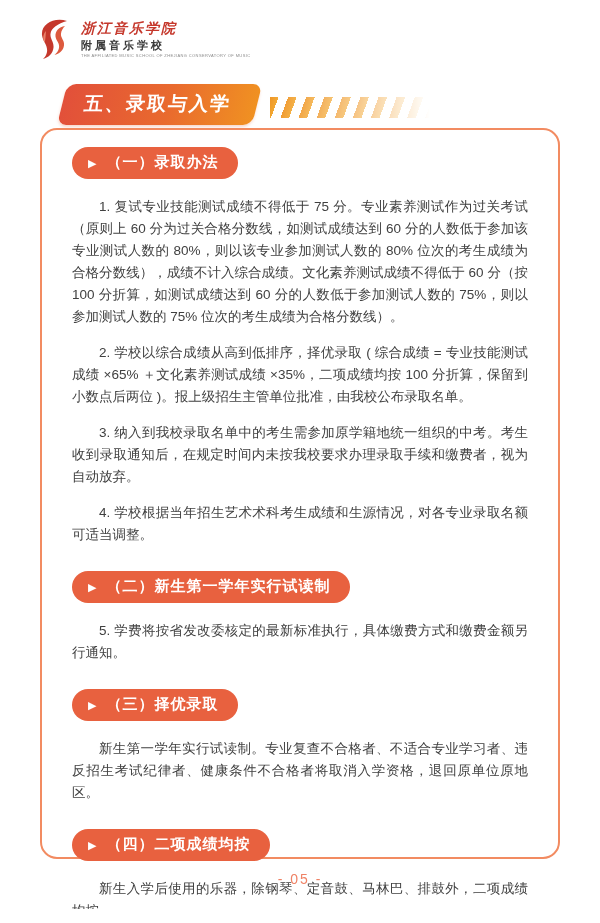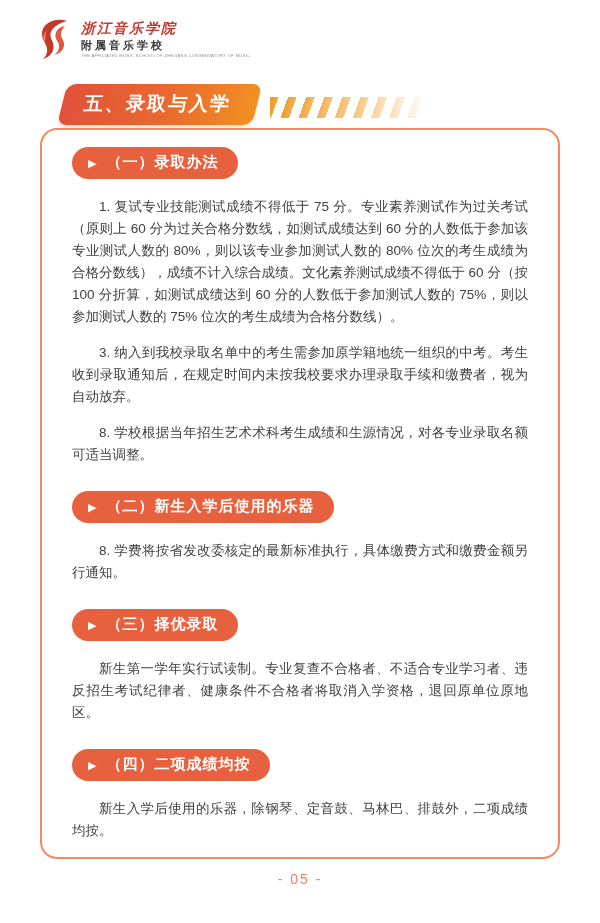--- a/index.html
+++ b/index.html
@@ -162,30 +162,31 @@
   </div>
 
   <div class="card">
 
     <div class="sec">
       <div class="pill">
         <span class="play">▶</span>
         <span>（一）录取办法</span>
       </div>
       <p class="para">1. 复试专业技能测试成绩不得低于 75 分。专业素养测试作为过关考试（原则上 60 分为过关合格分数线，如测试成绩达到 60 分的人数低于参加该专业测试人数的 80%，则以该专业参加测试人数的 80% 位次的考生成绩为合格分数线），成绩不计入综合成绩。文化素养测试成绩不得低于 60 分（按 100 分折算，如测试成绩达到 60 分的人数低于参加测试人数的 75%，则以参加测试人数的 75% 位次的考生成绩为合格分数线）。</p>
+      <p class="para">2. 学校以综合成绩从高到低排序，择优录取 ( 综合成绩 = 专业技能测试成绩 ×65% ＋文化素养测试成绩 ×35%，二项成绩均按 100 分折算，保留到小数点后两位 )。报上级招生主管单位批准，由我校公布录取名单。</p>
       <p class="para">3. 纳入到我校录取名单中的考生需参加原学籍地统一组织的中考。考生收到录取通知后，在规定时间内未按我校要求办理录取手续和缴费者，视为自动放弃。</p>
-      <p class="para">8. 学校根据当年招生艺术术科考生成绩和生源情况，对各专业录取名额可适当调整。</p>
-    </div>
-
-    <div class="sec">
-      <div class="pill">
-        <span class="play">▶</span>
-        <span>（二）新生入学后使用的乐器</span>
-      </div>
-      <p class="para">8. 学费将按省发改委核定的最新标准执行，具体缴费方式和缴费金额另行通知。</p>
+      <p class="para">4. 学校根据当年招生艺术术科考生成绩和生源情况，对各专业录取名额可适当调整。</p>
+    </div>
+
+    <div class="sec">
+      <div class="pill">
+        <span class="play">▶</span>
+        <span>（二）新生第一学年实行试读制</span>
+      </div>
+      <p class="para">5. 学费将按省发改委核定的最新标准执行，具体缴费方式和缴费金额另行通知。</p>
     </div>
 
     <div class="sec">
       <div class="pill">
         <span class="play">▶</span>
         <span>（三）择优录取</span>
       </div>
       <p class="para">新生第一学年实行试读制。专业复查不合格者、不适合专业学习者、违反招生考试纪律者、健康条件不合格者将取消入学资格，退回原单位原地区。</p>
     </div>
 

